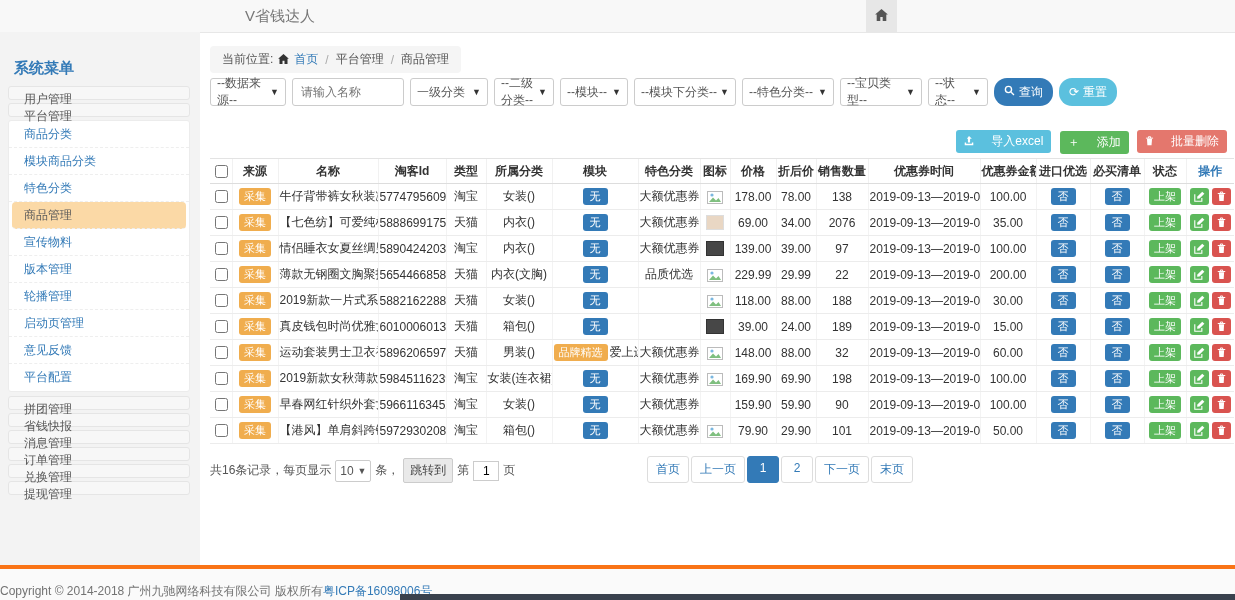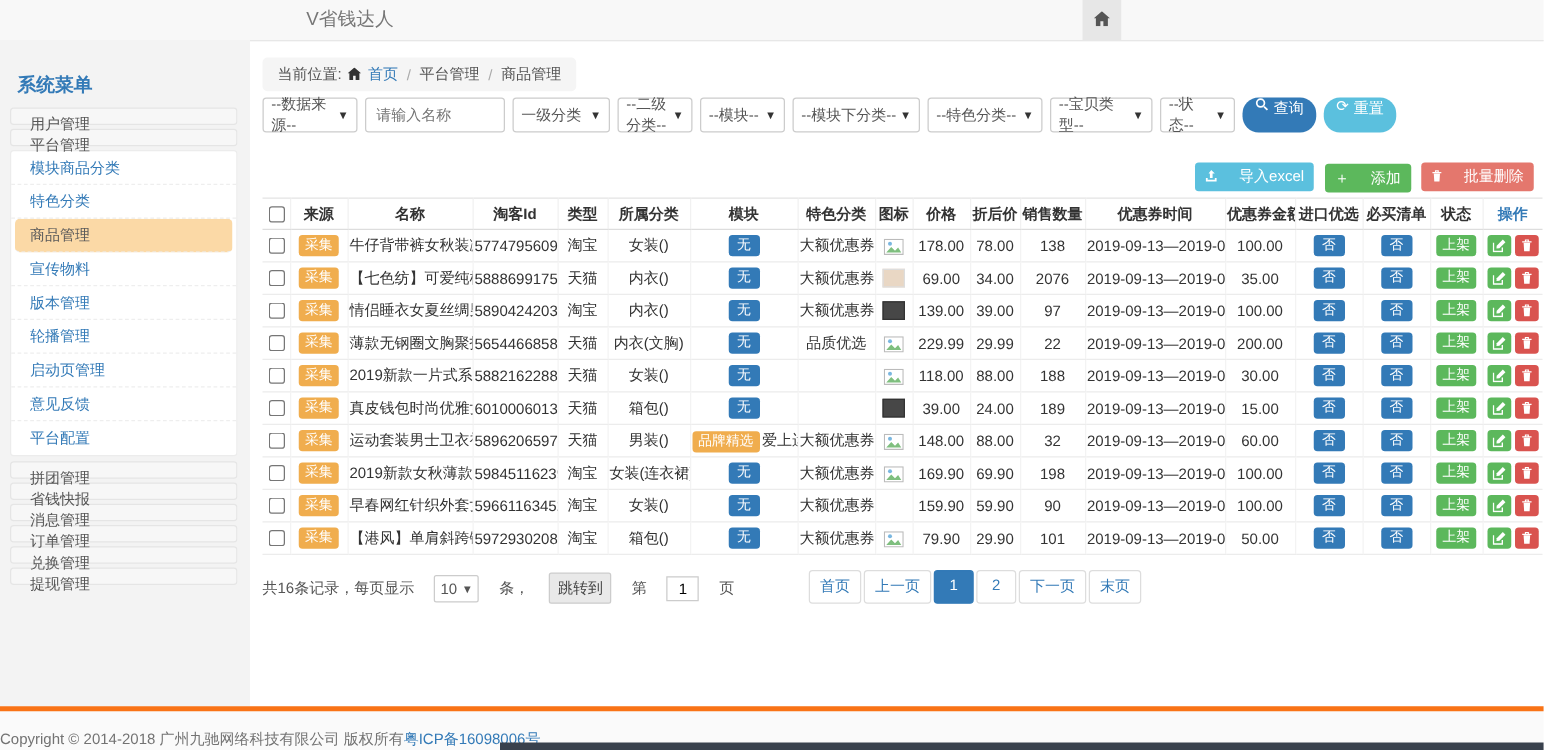--- a/index.html
+++ b/index.html
@@ -27,21 +27,21 @@
   
   .crumb{position:absolute;left:210px;top:46px;background:#f5f5f5;border-radius:4px;padding:5px 12px;color:#555;display:inline-flex;align-items:center;gap:5px}
   .crumb .lnk{color:#337ab7;cursor:pointer}
   .crumb .sep{color:#aaa;margin:0 2px}
   
   .filters{position:absolute;left:210px;top:78px;display:flex;gap:6px;align-items:center}
   .fsel{display:inline-flex;align-items:center;justify-content:space-between;height:28px;box-sizing:border-box;
         border:1px solid #ccc;border-radius:3px;background:#fff;padding:0 6px;color:#555;cursor:pointer}
   .fsel .caret{color:#333}
   .finput{height:28px;box-sizing:border-box;border:1px solid #ccc;border-radius:3px;padding:0 8px;font-size:12px;color:#b91c1c;width:112px}
-  .btn{display:inline-flex;gap:4px;border:none;border-radius:13px;color:#fff;font-size:12px;cursor:pointer}
+  .btn{display:inline-flex;align-items:center;gap:4px;border:none;border-radius:13px;color:#fff;font-size:12px;cursor:pointer}
   .btn-q{background:#337ab7;height:28px;padding:0 10px}
   .btn-r{background:#5bc0de;height:28px;padding:0 10px}
   
   .actions{position:absolute;left:210px;top:130px;width:1017px;text-align:right}
   .abtn{display:inline-flex;align-items:center;gap:17px;height:23px;padding:0 8px;border:none;border-radius:3px;color:#fff;font-size:12px;cursor:pointer;margin-left:5px}
   .a-import{background:#5bc0de}.a-add{background:#5cb85c}.a-batch{background:#e4776d}
   
   .tbl{position:absolute;left:210px;top:158px;width:1017px;border-collapse:collapse;table-layout:fixed;font-size:12px}
   .tbl th{font-weight:bold;color:#333;border-top:1px solid #e3e3e3;border-bottom:1px solid #ddd;border-left:1px solid #f1f1f1;
           height:24px;padding:0 1px;text-align:center;white-space:nowrap;overflow:hidden}
@@ -55,21 +55,21 @@
   .b-orange{background:#f0ad4e}
   .b-blue{background:#337ab7;padding:3px 7px;cursor:pointer}
   .b-green{background:#5cb85c;cursor:pointer}
   .opbtn{display:inline-flex;align-items:center;justify-content:center;width:19px;height:17px;border-radius:3px;cursor:pointer;vertical-align:middle}
   .op-edit{background:#5cb85c;margin-right:3px}
   .op-del{background:#d9534f}
   .thumb{display:inline-block;width:16px;height:13px;vertical-align:middle}
   .thumb-beige{background:#e9d7c4;border:1px solid #ddd}
   .thumb-dark{background:#474747;border:1px solid #333}
   
-  .pg-left{position:absolute;left:210px;top:458px;display:flex;align-items:center;gap:16px;color:#555}
+  .pg-left{position:absolute;left:210px;top:458px;display:flex;align-items:center;gap:4px;color:#555}
   .psel{display:inline-flex;align-items:center;justify-content:space-between;width:36px;height:22px;box-sizing:border-box;
         border:1px solid #ccc;border-radius:2px;background:#fff;padding:0 4px;cursor:pointer}
   .jumpbtn{background:#e9e9e9;border:1px solid #ccc;border-radius:2px;padding:3px 6px;color:#444;cursor:pointer;font-size:12px}
   .pginput{width:26px;height:20px;box-sizing:border-box;border:1px solid #ccc;text-align:center;font-size:12px}
   .pg-right{position:absolute;left:647px;top:456px;display:flex;gap:2px}
   .pbtn{min-width:14px;padding:4px 8px;border:1px solid #ddd;border-radius:3px;background:#fff;color:#337ab7;text-align:center;cursor:pointer;font-size:12px}
   .pbtn.active{background:#337ab7;border-color:#337ab7;color:#fff}
   
   .footer{position:absolute;left:0;top:565px;width:1235px;height:35px;background:#fafafa;border-top:4px solid #f97316;
           text-align:left;color:#737373;box-sizing:border-box;padding-top:14px}
@@ -91,20 +91,21 @@
 </div>
 
 <div class="left-bg"></div>
 
 <div class="sidebar">
   <div class="side-title">系统菜单</div>
   <div id="side-items">
       <div class="side-header">用户管理</div>
       <div class="side-header">平台管理</div>
       <div class="sub-box">
+        <div class="side-sub">商品分类</div>
         <div class="side-sub">模块商品分类</div>
         <div class="side-sub">特色分类</div>
         <div class="side-sub active">商品管理</div>
         <div class="side-sub">宣传物料</div>
         <div class="side-sub">版本管理</div>
         <div class="side-sub">轮播管理</div>
         <div class="side-sub">启动页管理</div>
         <div class="side-sub">意见反馈</div>
         <div class="side-sub">平台配置</div>
       </div>

